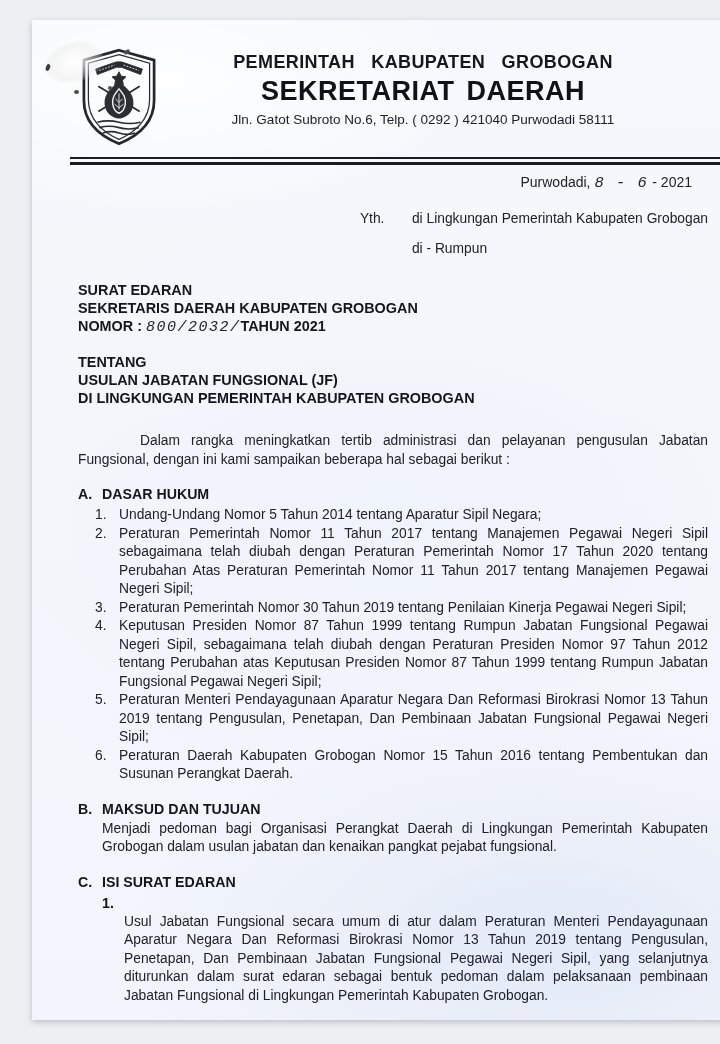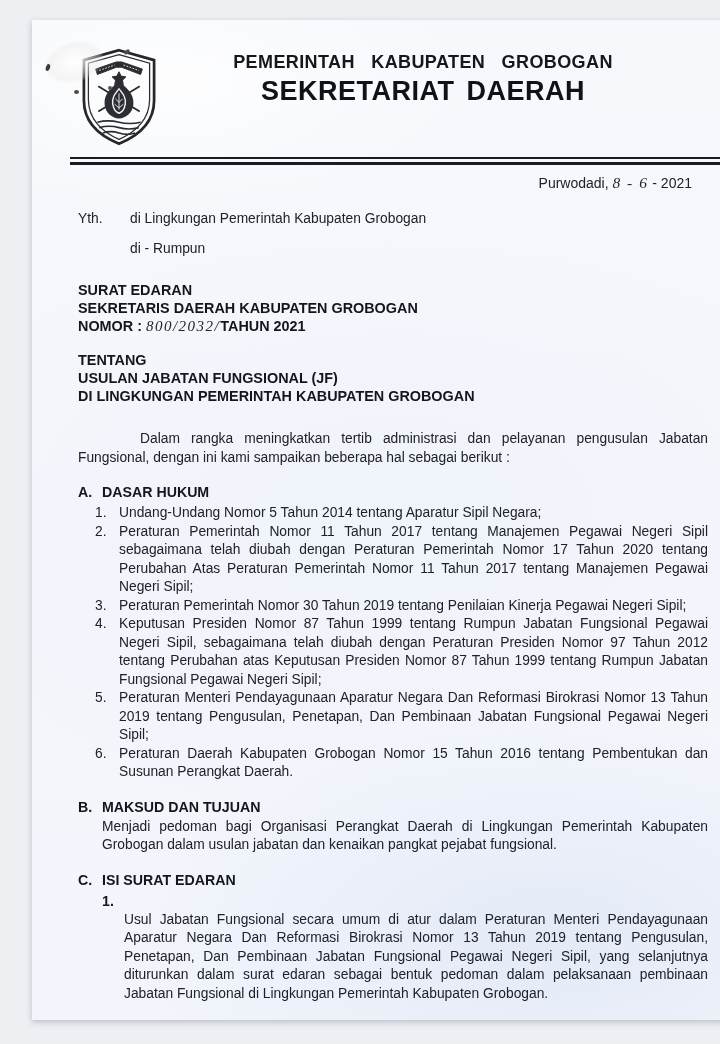--- a/index.html
+++ b/index.html
@@ -39,25 +39,25 @@
   .letterhead{display:flex;align-items:flex-start;height:104px;}
   .emblem{flex:none;width:90px;height:102px;margin-left:-4px;}
   .lh-text{flex:1;text-align:center;padding-right:26px;padding-top:6px;}
   .lh-gov{font-weight:bold;font-size:18px;letter-spacing:.4px;word-spacing:11px;color:#16171e;}
   .lh-office{font-weight:bold;font-size:27px;letter-spacing:.5px;word-spacing:4px;color:#111218;margin-top:3px;}
   .lh-addr{font-size:13.5px;margin-top:5px;color:#1c1d26;}
 
   .rule{margin:7px -42px 0 -8px;height:3px;border-top:2px solid #1b1c22;border-bottom:3px solid #1b1c22;}
 
   .date-line{margin-top:9px;text-align:right;padding-right:16px;font-size:14px;}
-  .hand{font-family:Liberation Serif, serif;font-style:italic;letter-spacing:1.5px;color:#23242e;}
+  .hand{font-family:Liberation Mono, monospace;font-style:italic;letter-spacing:1.5px;color:#23242e;}
   .date-line .hand{font-size:15.5px;}
 
   .recipient{margin-top:17px;font-size:13.8px;line-height:19px;}
-  .recipient .row{display:flex;}
+  .recipient .row{display:flex;justify-content:flex-end;}
   .yth{flex:none;width:52px;}
   .place{margin-top:11px;}
 
   .title-block{margin-top:23px;text-align:left;font-weight:bold;font-size:14.4px;line-height:18px;color:#15161d;}
   .nomor .hand{font-weight:normal;font-size:15px;}
   .tb-gap{height:16px;}
 
   .bodytext{font-size:13.8px;line-height:18.5px;text-align:justify;color:#20212b;}
   .intro{margin:25px 0 0;text-indent:62px;}
 
@@ -110,20 +110,21 @@
         <g stroke="#2a2a30" stroke-width="1.8" fill="none">
           <path d="M26,84 Q38,81 50,84 Q62,87 74,84"></path>
           <path d="M28,90 Q39,87 50,90 Q61,93 72,90"></path>
           <path d="M32,96 Q41,93 50,96 Q59,99 68,96"></path>
         </g>
       </svg>
     </div>
     <div class="lh-text">
       <div class="lh-gov">PEMERINTAH KABUPATEN GROBOGAN</div>
       <div class="lh-office">SEKRETARIAT DAERAH</div>
+      <div class="lh-addr">Jln. Gatot Subroto No.6, Telp. ( 0292 ) 421040  Purwodadi 58111</div>
     </div>
   </div>
 
   <div class="rule"></div>
 
   <div class="date-line">
     <span>Purwodadi,</span>
     <span class="hand">8 - 6</span>
     <span>- 2021</span>
   </div>

